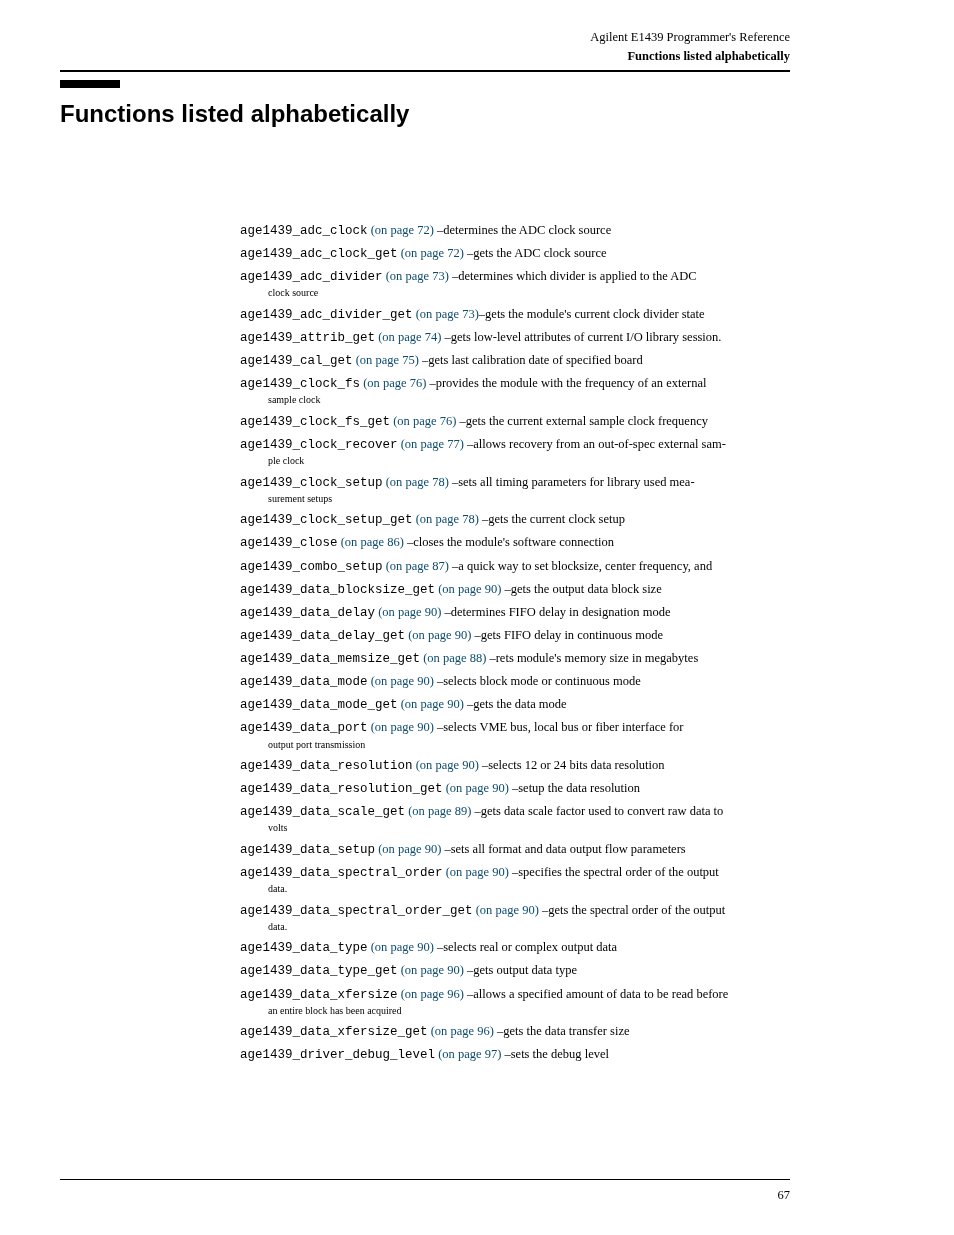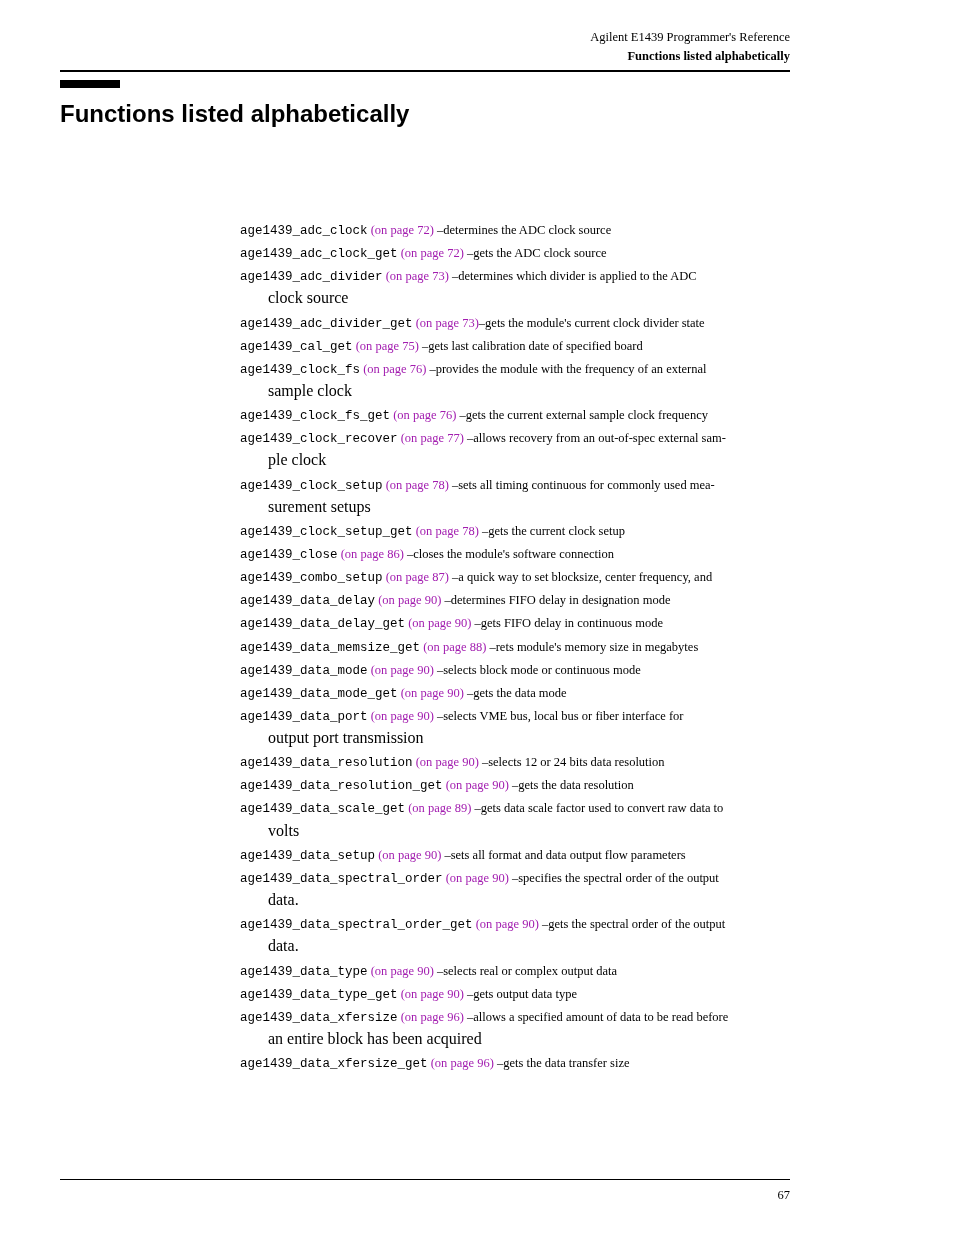--- a/index.html
+++ b/index.html
@@ -70,32 +70,32 @@
     .entry {
       margin-bottom: 3px;
       line-height: 1.45;
     }
     .entry .fn-name {
       font-weight: normal;
       font-family: "Courier New", Courier, monospace;
       font-size: 12.5px;
     }
     .entry .page-link {
-      color: #a21caf;
+      color: #0c4a6e;
       font-family: "Times New Roman", Times, serif;
       font-size: 12.5px;
       text-decoration: none;
     }
     .entry .description {
       font-family: "Times New Roman", Times, serif;
       font-size: 12.5px;
     }
     .entry .continuation {
       padding-left: 28px;
-      font-size: 16px;
+      font-size: 10px;
       line-height: 1.45;
     }
     
     .bottom-rule {
       position: absolute;
       bottom: 55px;
       left: 60px;
       right: 60px;
       border: none;
       border-top: 1px solid #000;
@@ -122,43 +122,46 @@
 
   <div class="left-bar"></div>
 
   <div class="page-title">Functions listed alphabetically</div>
 
   <div class="content-area" id="content-area">
   <div class="entry"><span class="fn-name">age1439_adc_clock</span><a class="page-link" href="#"> (on page 72)</a><span class="description"> –determines the ADC clock source</span></div>
       <div class="entry"><span class="fn-name">age1439_adc_clock_get</span><a class="page-link" href="#"> (on page 72)</a><span class="description"> –gets the ADC clock source</span></div>
       <div class="entry"><span class="fn-name">age1439_adc_divider</span><a class="page-link" href="#"> (on page 73)</a><span class="description"> –determines which divider is applied to the ADC</span><div class="continuation">clock source</div></div>
       <div class="entry"><span class="fn-name">age1439_adc_divider_get</span><a class="page-link" href="#"> (on page 73)</a><span class="description">–gets the module's current clock divider state</span></div>
+      <div class="entry"><span class="fn-name">age1439_attrib_get</span><a class="page-link" href="#"> (on page 74)</a><span class="description"> –gets low-level attributes of current I/O library session.</span></div>
       <div class="entry"><span class="fn-name">age1439_cal_get</span><a class="page-link" href="#"> (on page 75)</a><span class="description"> –gets last calibration date of specified board</span></div>
       <div class="entry"><span class="fn-name">age1439_clock_fs</span><a class="page-link" href="#"> (on page 76)</a><span class="description"> –provides the module with the frequency of an external</span><div class="continuation">sample clock</div></div>
       <div class="entry"><span class="fn-name">age1439_clock_fs_get</span><a class="page-link" href="#"> (on page 76)</a><span class="description"> –gets the current external sample clock frequency</span></div>
       <div class="entry"><span class="fn-name">age1439_clock_recover</span><a class="page-link" href="#"> (on page 77)</a><span class="description"> –allows recovery from an out-of-spec external sam-</span><div class="continuation">ple clock</div></div>
-      <div class="entry"><span class="fn-name">age1439_clock_setup</span><a class="page-link" href="#"> (on page 78)</a><span class="description"> –sets all timing continuous for commonly used mea-</span><div class="continuation">surement setups</div></div>
+      <div class="entry"><span class="fn-name">age1439_clock_setup</span><a class="page-link" href="#"> (on page 78)</a><span class="description"> –sets all timing parameters for library used mea-</span><div class="continuation">surement setups</div></div>
       <div class="entry"><span class="fn-name">age1439_clock_setup_get</span><a class="page-link" href="#"> (on page 78)</a><span class="description"> –gets the current clock setup</span></div>
       <div class="entry"><span class="fn-name">age1439_close</span><a class="page-link" href="#"> (on page 86)</a><span class="description"> –closes the module's software connection</span></div>
       <div class="entry"><span class="fn-name">age1439_combo_setup</span><a class="page-link" href="#"> (on page 87)</a><span class="description"> –a quick way to set blocksize, center frequency, and</span></div>
+      <div class="entry"><span class="fn-name">age1439_data_blocksize_get</span><a class="page-link" href="#"> (on page 90)</a><span class="description"> –gets the output data block size</span></div>
       <div class="entry"><span class="fn-name">age1439_data_delay</span><a class="page-link" href="#"> (on page 90)</a><span class="description"> –determines FIFO delay in designation mode</span></div>
       <div class="entry"><span class="fn-name">age1439_data_delay_get</span><a class="page-link" href="#"> (on page 90)</a><span class="description"> –gets FIFO delay in continuous mode</span></div>
       <div class="entry"><span class="fn-name">age1439_data_memsize_get</span><a class="page-link" href="#"> (on page 88)</a><span class="description"> –rets module's memory size in megabytes</span></div>
       <div class="entry"><span class="fn-name">age1439_data_mode</span><a class="page-link" href="#"> (on page 90)</a><span class="description"> –selects block mode or continuous mode</span></div>
       <div class="entry"><span class="fn-name">age1439_data_mode_get</span><a class="page-link" href="#"> (on page 90)</a><span class="description"> –gets the data mode</span></div>
       <div class="entry"><span class="fn-name">age1439_data_port</span><a class="page-link" href="#"> (on page 90)</a><span class="description"> –selects VME bus, local bus or fiber interface for</span><div class="continuation">output port transmission</div></div>
       <div class="entry"><span class="fn-name">age1439_data_resolution</span><a class="page-link" href="#"> (on page 90)</a><span class="description"> –selects 12 or 24 bits data resolution</span></div>
-      <div class="entry"><span class="fn-name">age1439_data_resolution_get</span><a class="page-link" href="#"> (on page 90)</a><span class="description"> –gets the data resolution</span></div>
+      <div class="entry"><span class="fn-name">age1439_data_resolution_get</span><a class="page-link" href="#"> (on page 90)</a><span class="description"> –setup the data resolution</span></div>
       <div class="entry"><span class="fn-name">age1439_data_scale_get</span><a class="page-link" href="#"> (on page 89)</a><span class="description"> –gets data scale factor used to convert raw data to</span><div class="continuation">volts</div></div>
       <div class="entry"><span class="fn-name">age1439_data_setup</span><a class="page-link" href="#"> (on page 90)</a><span class="description"> –sets all format and data output flow parameters</span></div>
       <div class="entry"><span class="fn-name">age1439_data_spectral_order</span><a class="page-link" href="#"> (on page 90)</a><span class="description"> –specifies the spectral order of the output</span><div class="continuation">data.</div></div>
       <div class="entry"><span class="fn-name">age1439_data_spectral_order_get</span><a class="page-link" href="#"> (on page 90)</a><span class="description"> –gets the spectral order of the output</span><div class="continuation">data.</div></div>
       <div class="entry"><span class="fn-name">age1439_data_type</span><a class="page-link" href="#"> (on page 90)</a><span class="description"> –selects real or complex output data</span></div>
       <div class="entry"><span class="fn-name">age1439_data_type_get</span><a class="page-link" href="#"> (on page 90)</a><span class="description"> –gets output data type</span></div>
       <div class="entry"><span class="fn-name">age1439_data_xfersize</span><a class="page-link" href="#"> (on page 96)</a><span class="description"> –allows a specified amount of data to be read before</span><div class="continuation">an entire block has been acquired</div></div>
       <div class="entry"><span class="fn-name">age1439_data_xfersize_get</span><a class="page-link" href="#"> (on page 96)</a><span class="description"> –gets the data transfer size</span></div>
+      <div class="entry"><span class="fn-name">age1439_driver_debug_level</span><a class="page-link" href="#"> (on page 97)</a><span class="description"> –sets the debug level</span></div>
     </div>
 
   <hr class="bottom-rule">
 
   <div class="page-number">67</div>
 
 </div>
 
 </body></html>

